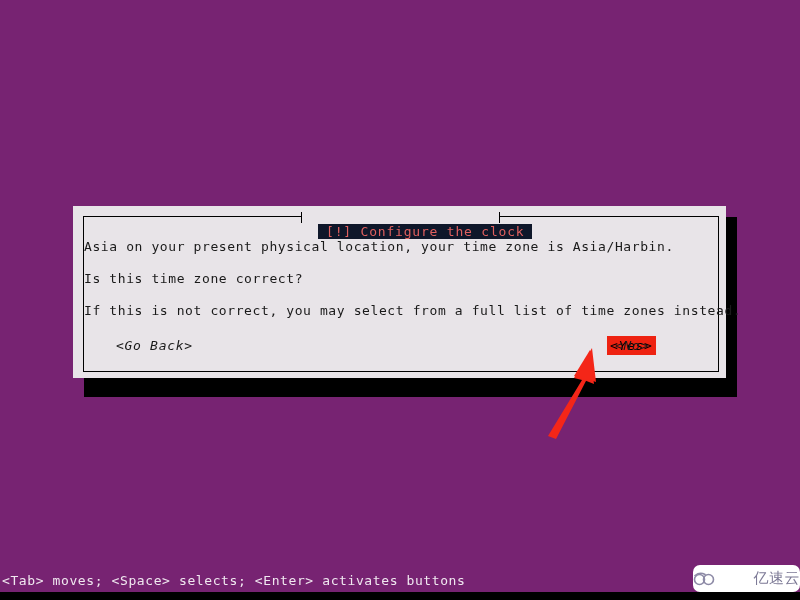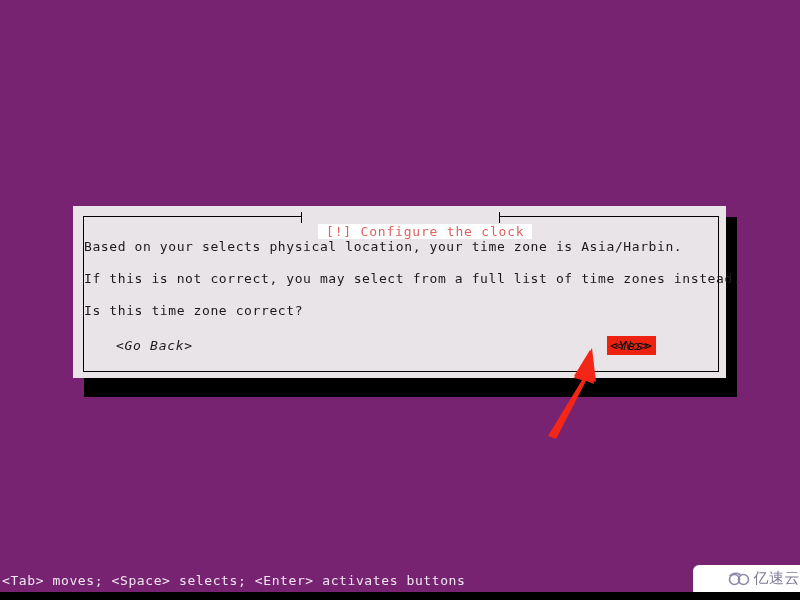--- a/index.html
+++ b/index.html
@@ -83,21 +83,21 @@
     top: 209px;
     text-align: center;
     color: #e0605f;
     font-size: 13px;
     line-height: 15px;
     letter-spacing: 0.8px;
     white-space: pre;
     z-index: 4;
   }
   .dialog-title-inner {
-    background: #ffffff;
+    background: #0f172a;
     padding: 0 8px;
     margin-left: 16px;
   }
 
   
   .dialog-body {
     position: absolute;
     left: 84px;
     top: 239px;
     width: 640px;
@@ -189,23 +189,24 @@
   .watermark {
     position: absolute;
     right: 0;
     bottom: 8px;
     width: 107px;
     height: 27px;
     background: #ffffff;
     border-top-left-radius: 6px;
     display: flex;
     align-items: center;
-    justify-content: flex-end;
+    justify-content: space-between;
     gap: 4px;
     z-index: 6;
+    border-radius: 7px;
   }
   .watermark-text {
     font-family: "DejaVu Sans", "Liberation Sans", sans-serif;
     font-size: 15px;
     color: #7d7a96;
     letter-spacing: 0.5px;
     line-height: 17px;
   }
 </style>
 </head>
@@ -221,23 +222,23 @@
       <div class="title-tick left"></div>
       <div class="title-tick right"></div>
     </div>
   </div>
 
   <div class="dialog-title">
     <span class="dialog-title-inner">[!] Configure the clock</span>
   </div>
 
   <div class="dialog-body">
-    <div class="body-line">Based on your selects physical location, your time zone is Asia/Harbin.</div>
+    <div class="body-line">Asia on your present physical location, your time zone is Asia/Harbin.</div>
+    <div class="body-line">Is this time zone correct?</div>
     <div class="body-line">If this is not correct, you may select from a full list of time zones instead.</div>
-    <div class="body-line">Is this time zone correct?</div>
   </div>
 
   <div class="button-row">
     <span class="btn btn-goback">&lt;Go Back&gt;</span>
     <span class="btn btn-yes">&lt;Yes&gt;</span>
     <span class="btn btn-no">&lt;No&gt;</span>
   </div>
 
   <svg class="arrow" viewBox="0 0 90 100" xmlns="http://www.w3.org/2000/svg">
     <polygon points="18,96 52,40 44,38 62,8 66,42 57,39 26,99" fill="#f42618"></polygon>

